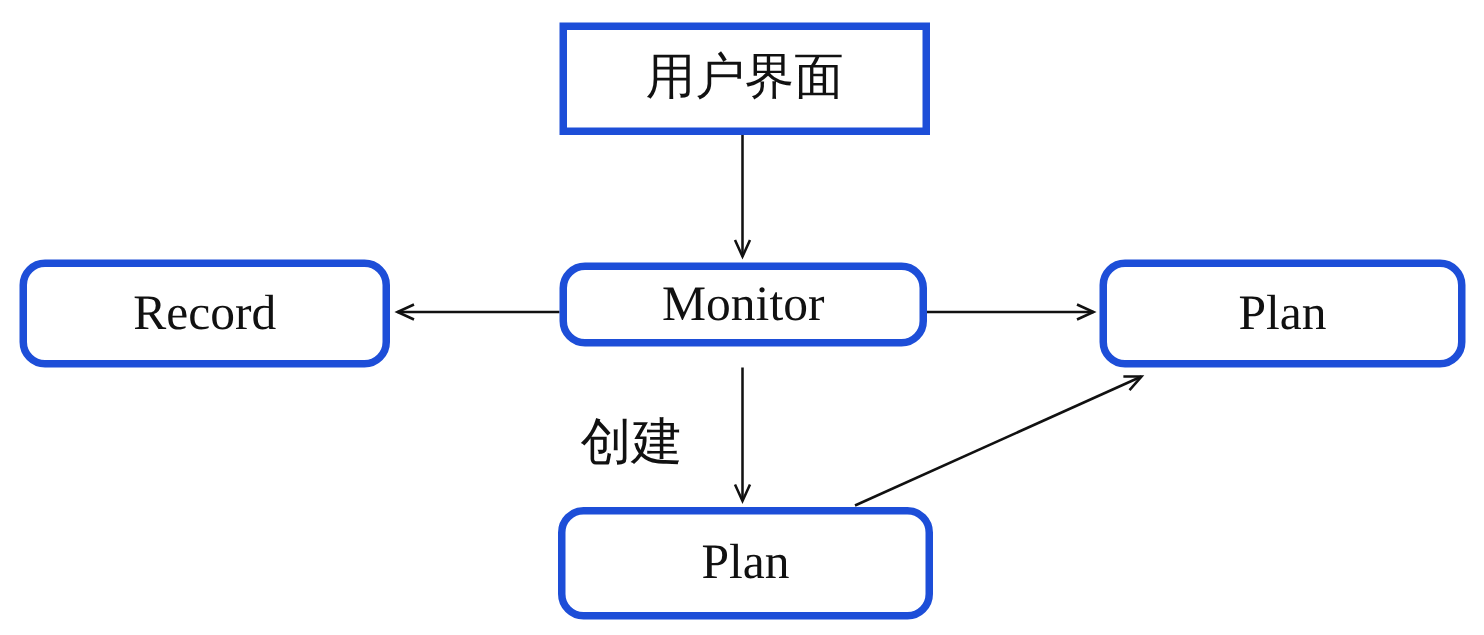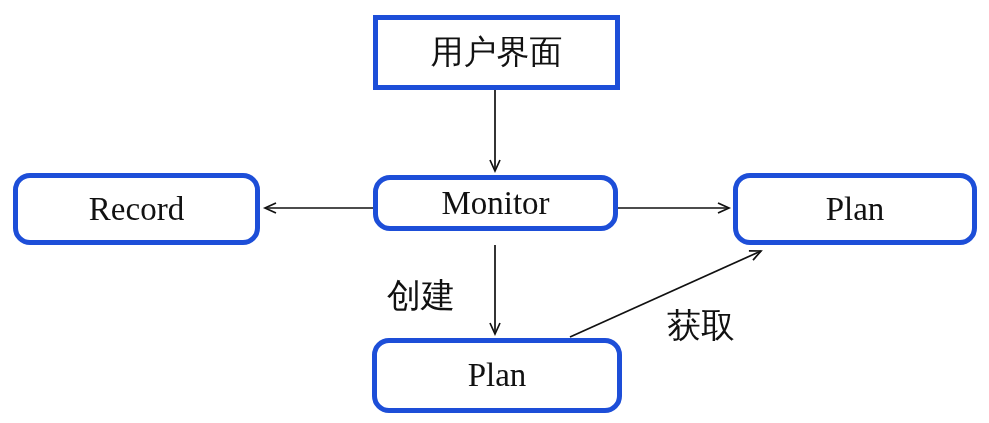--- a/index.html
+++ b/index.html
@@ -96,15 +96,14 @@
 
   <div class="node rounded" id="node-plan">
     <span>Plan</span>
   </div>
 
 
 
 
   <span class="edge-label" id="label-create">创建</span>
 
-  <span class="edge-label" id="label-fetch">获取</span>
 
 </div>
 
 </body></html>

